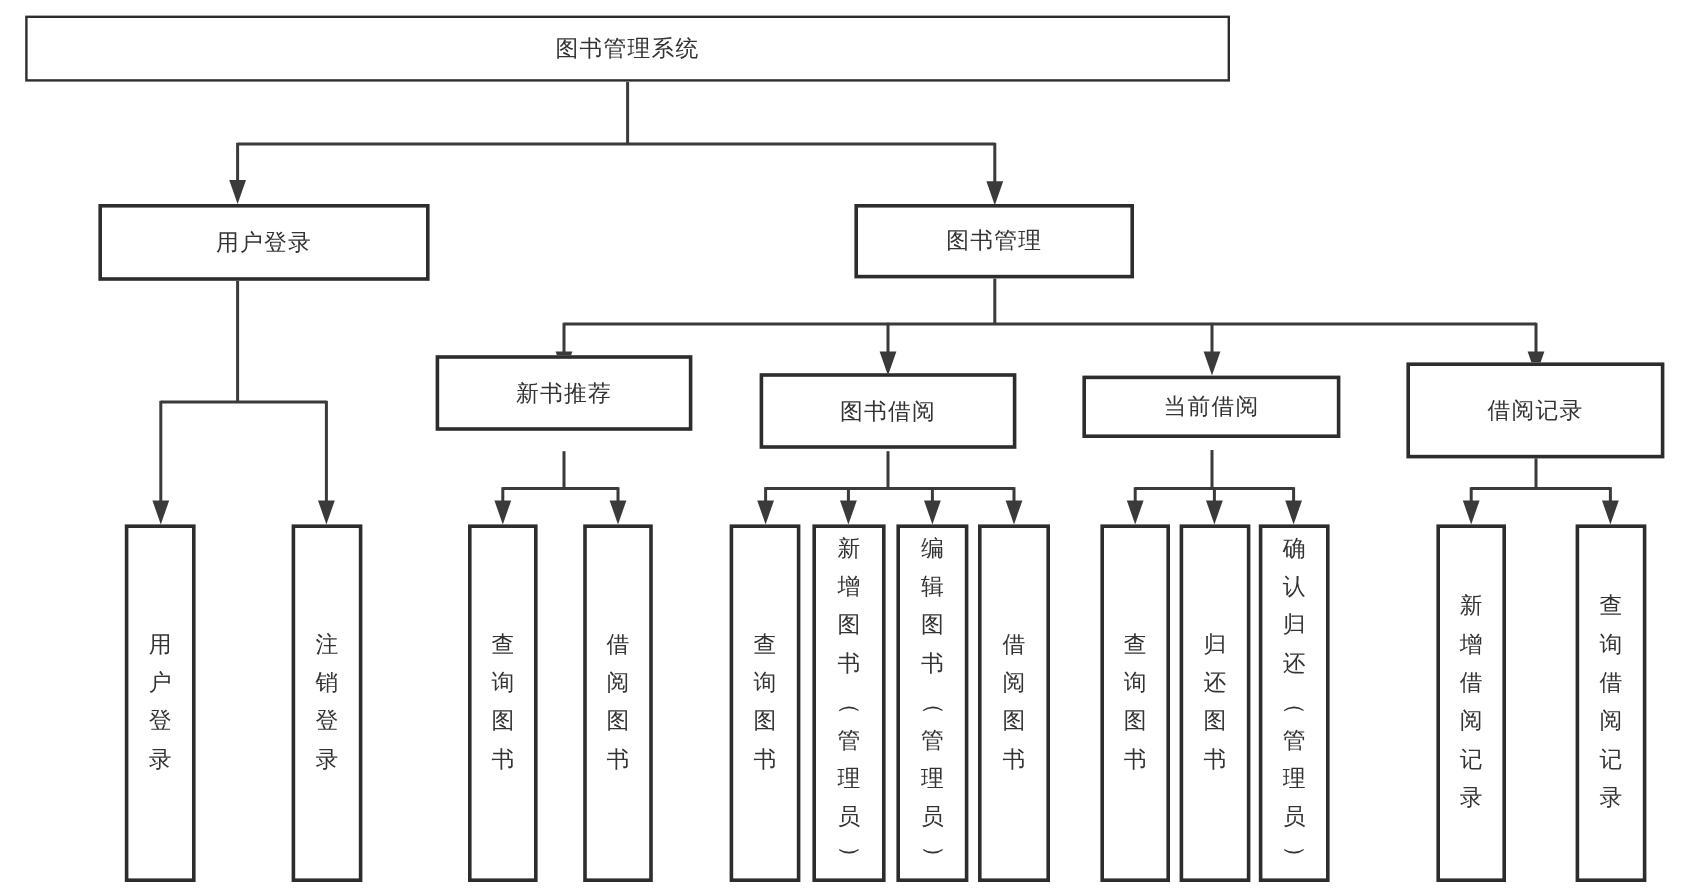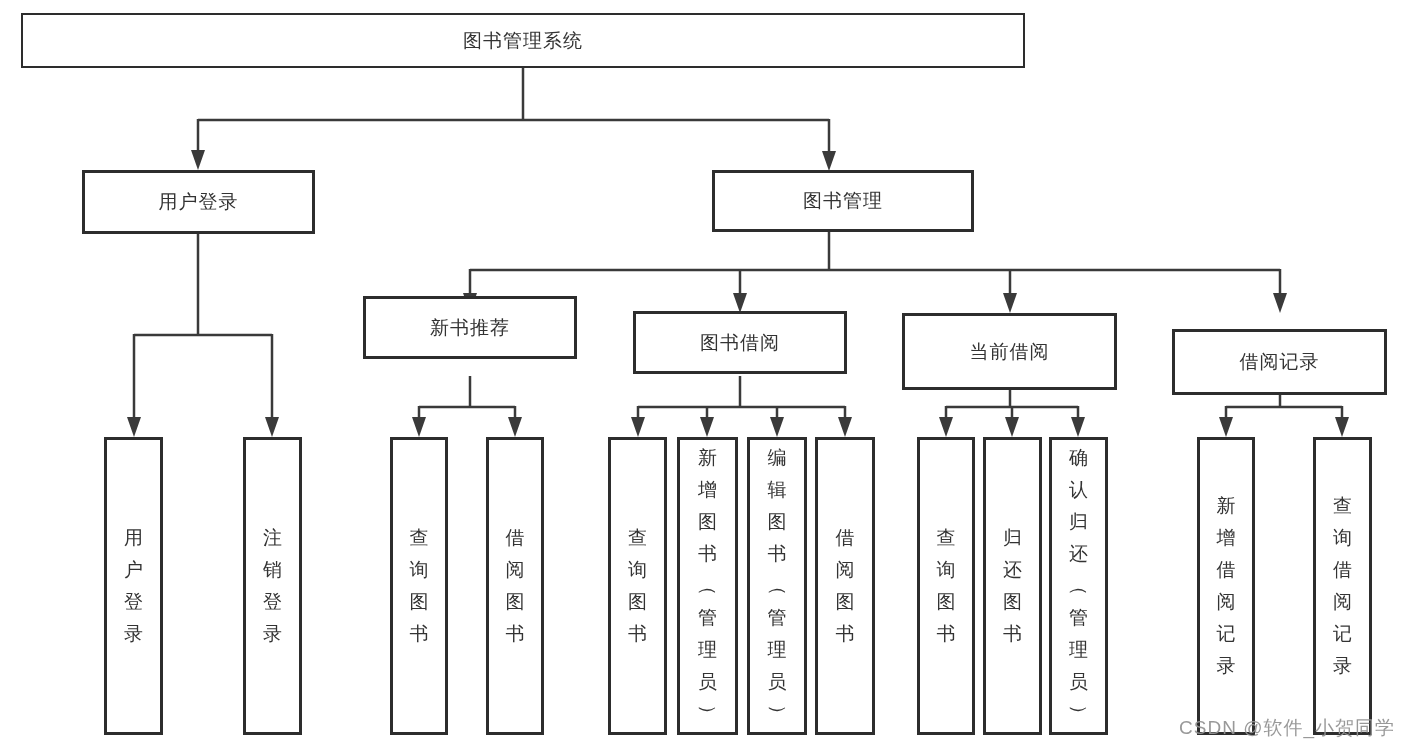--- a/index.html
+++ b/index.html
@@ -138,27 +138,27 @@
       <line x1="1226" y1="407" x2="1342" y2="407"></line>
       <line x1="1226" y1="406" x2="1226" y2="422"></line>
       <line x1="1342" y1="406" x2="1342" y2="422"></line>
       <polygon points="1219,417 1233,417 1226,437"></polygon>
       <polygon points="1335,417 1349,417 1342,437"></polygon>
     </g>
   </svg>
 
   <div class="node root" style="left:21px; top:13px; width:1004px; height:55px;">图书管理系统</div>
 
-  <div class="node" style="left:82px; top:170px; width:233px; height:64px;">用户登录</div>
-  <div class="node" style="left:712px; top:170px; width:262px; height:62px;">图书管理</div>
+  <div class="node" style="left:82px; top:170px; width:276px; height:64px;">用户登录</div>
+  <div class="node" style="left:712px; top:170px; width:233px; height:62px;">图书管理</div>
 
   <div class="node" style="left:363px; top:296px; width:214px; height:63px;">新书推荐</div>
   <div class="node" style="left:633px; top:311px; width:214px; height:63px;">图书借阅</div>
-  <div class="node" style="left:902px; top:313px; width:215px; height:77px;">当前借阅</div>
-  <div class="node" style="left:1172px; top:329px; width:215px; height:66px;">借阅记录</div>
+  <div class="node" style="left:902px; top:313px; width:215px; height:52px;">当前借阅</div>
+  <div class="node" style="left:1172px; top:302px; width:215px; height:80px;">借阅记录</div>
 
   <div class="leaf" style="left:104px; top:437px; width:59px; height:298px;">
       <span class="vchar">用</span>
       <span class="vchar">户</span>
       <span class="vchar">登</span>
       <span class="vchar">录</span>
     </div>
   <div class="leaf" style="left:243px; top:437px; width:59px; height:298px;">
       <span class="vchar">注</span>
       <span class="vchar">销</span>
@@ -248,15 +248,14 @@
     </div>
   <div class="leaf" style="left:1313px; top:437px; width:59px; height:298px;">
       <span class="vchar">查</span>
       <span class="vchar">询</span>
       <span class="vchar">借</span>
       <span class="vchar">阅</span>
       <span class="vchar">记</span>
       <span class="vchar">录</span>
     </div>
 
-  <div id="watermark">CSDN @软件_小贺同学</div>
 
 </div>
 
 </body></html>

